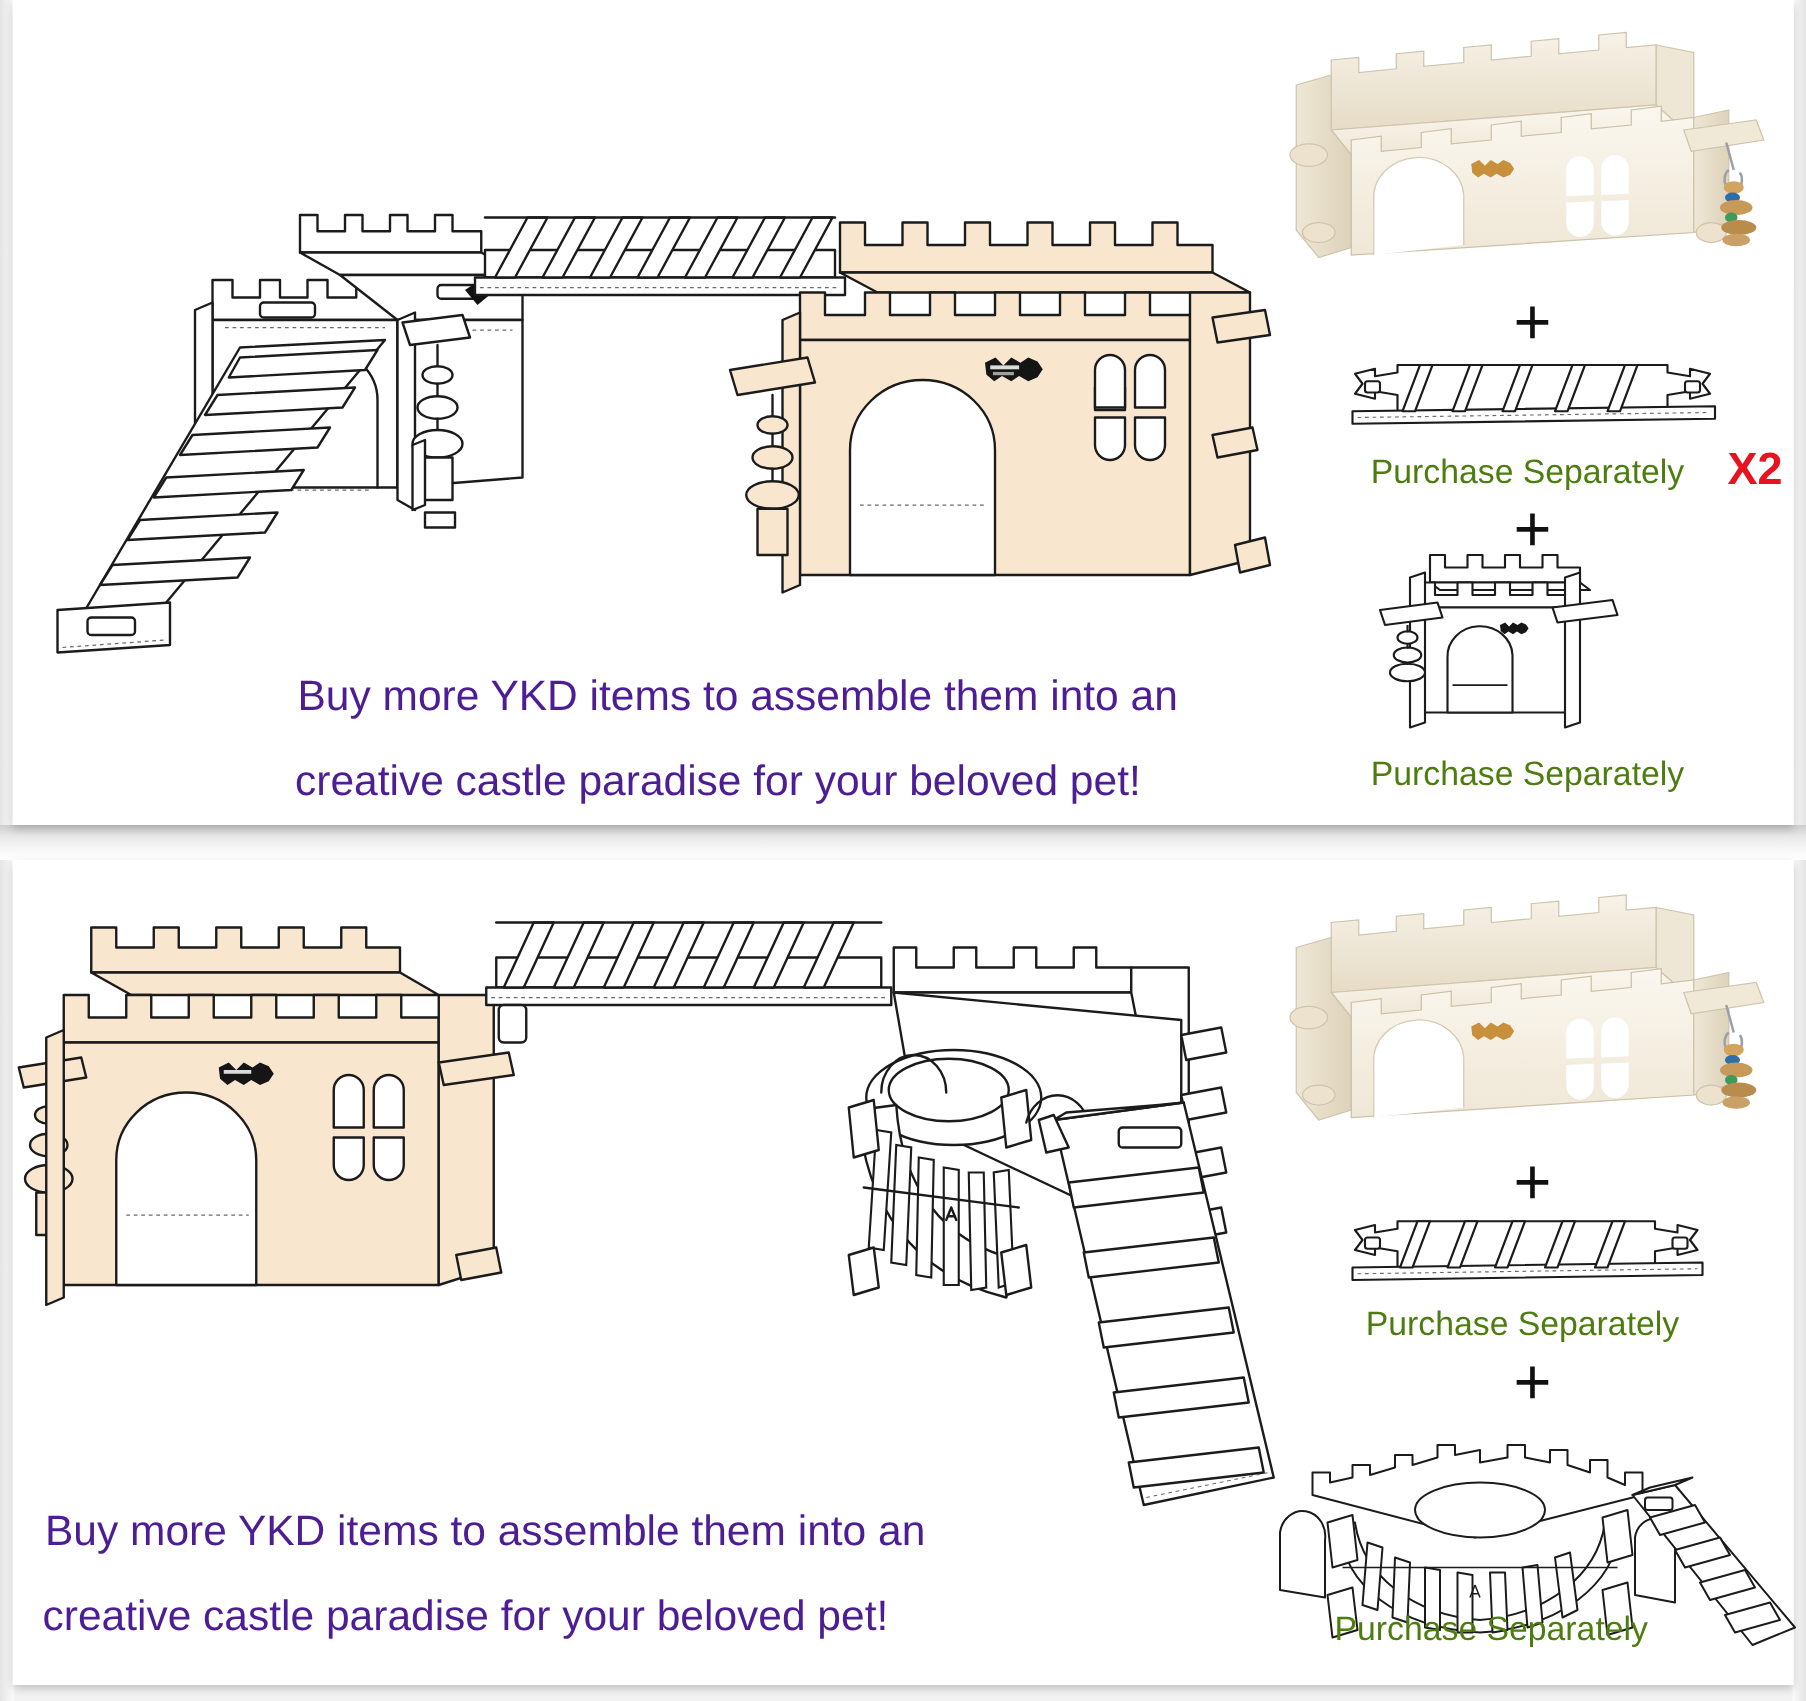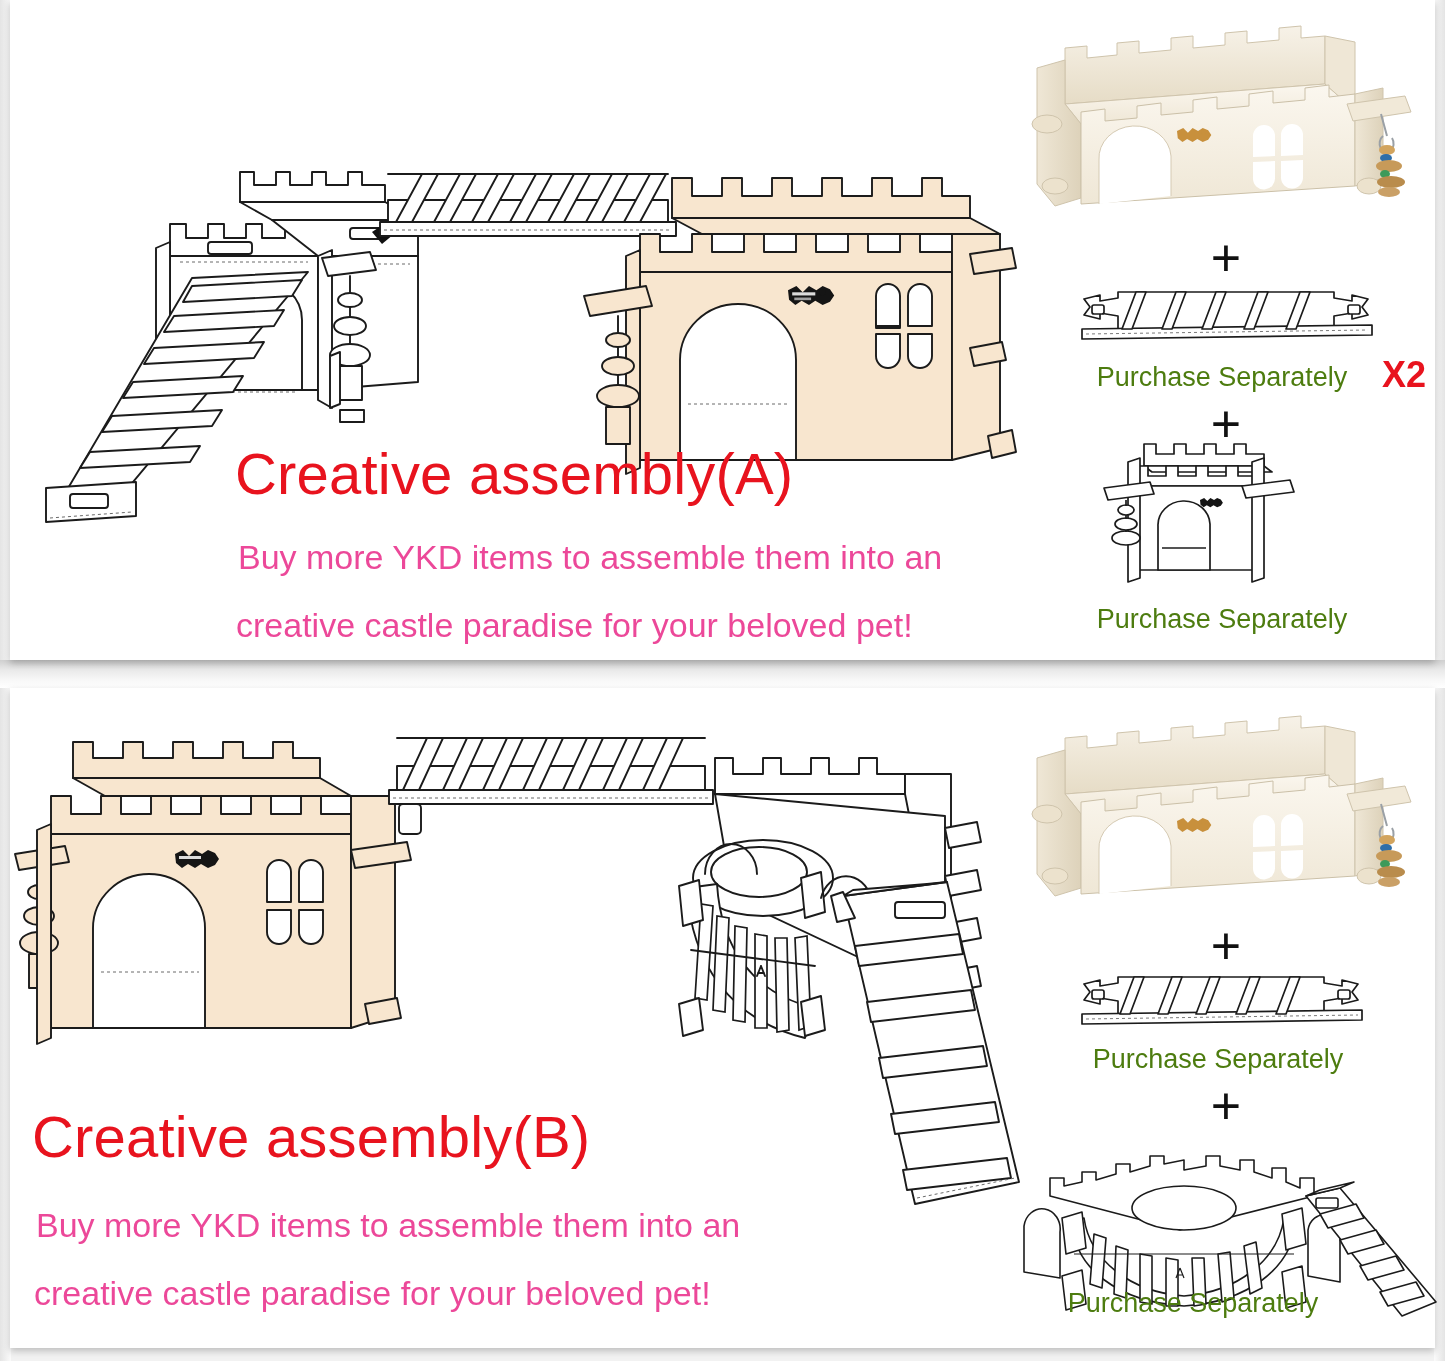--- a/index.html
+++ b/index.html
@@ -33,21 +33,21 @@
   
   .art{position:absolute;overflow:visible;}
   .art svg{display:block;width:100%;height:100%;overflow:visible;}
 
   
   .cap-title{
     position:absolute;color:#e8131e;font-weight:400;
     letter-spacing:.2px;white-space:nowrap;
   }
   .cap-line{
-    position:absolute;color:#ec4899;white-space:nowrap;font-weight:400;
+    position:absolute;color:#4c1d95;white-space:nowrap;font-weight:400;
   }
 
   
   .rc-label{
     position:absolute;color:#4d7c0f;white-space:nowrap;text-align:center;
     font-size:27px;
   }
   .rc-plus{
     position:absolute;color:#111;font-size:52px;line-height:1;
     font-weight:400;text-align:center;
@@ -185,21 +185,20 @@
                    L20 18 L13 14 L7 18 L1 13 Z" fill="#151515"></path>
           <circle cx="33" cy="6" r="3.2" fill="#151515"></circle>
           <rect x="4" y="6" width="22" height="3" fill="#ffffff" opacity=".85"></rect>
           <rect x="6" y="11" width="16" height="2.5" fill="#ffffff" opacity=".6"></rect>
         </g>
 
         <path class="lnf" d="M300 250 L324 250 L324 262 L300 262 Z"></path>
       </svg>
     </div>
 
-    <div class="cap-title" style="left:225px;top:440px;font-size:58px;">Creative assembly(A)</div>
 
     <div class="cap-line" style="left:228px;top:538px;font-size:34px;">Buy more YKD items to assemble them into an</div>
 
     <div class="cap-line" style="left:226px;top:606px;font-size:34px;">creative castle paradise for your beloved pet!</div>
 
     <div class="photo" style="left:1015px;top:8px;width:410px;height:222px;">
       <svg viewBox="0 0 410 222" preserveAspectRatio="none">
         <defs>
           <linearGradient id="pwA1" x1="0" y1="0" x2="0" y2="1">
             <stop offset="0" stop-color="#f7f2e8"></stop>
@@ -444,21 +443,20 @@
         <path class="blf" d="M852 294 L956 282 L960 302 L856 314 Z"></path>
         <path class="blf" d="M864 350 L968 338 L972 358 L868 370 Z"></path>
         <path class="blf" d="M876 406 L980 394 L984 414 L880 426 Z"></path>
         <path class="blf" d="M888 462 L992 450 L996 470 L892 482 Z"></path>
 
         <path class="blf" d="M816 188 L828 184 L840 210 L822 214 Z"></path>
         <path class="bthin" d="M902 490 L1000 470"></path>
       </svg>
     </div>
 
-    <div class="cap-title" style="left:22px;top:415px;font-size:58px;">Creative assembly(B)</div>
 
     <div class="cap-line" style="left:26px;top:518px;font-size:34px;">Buy more YKD items to assemble them into an</div>
 
     <div class="cap-line" style="left:24px;top:586px;font-size:34px;">creative castle paradise for your beloved pet!</div>
 
     <div class="photo" style="left:1015px;top:10px;width:410px;height:222px;">
       <svg viewBox="0 0 410 222" preserveAspectRatio="none">
         <defs>
           <linearGradient id="pwB1" x1="0" y1="0" x2="0" y2="1">
             <stop offset="0" stop-color="#f7f2e8"></stop>

